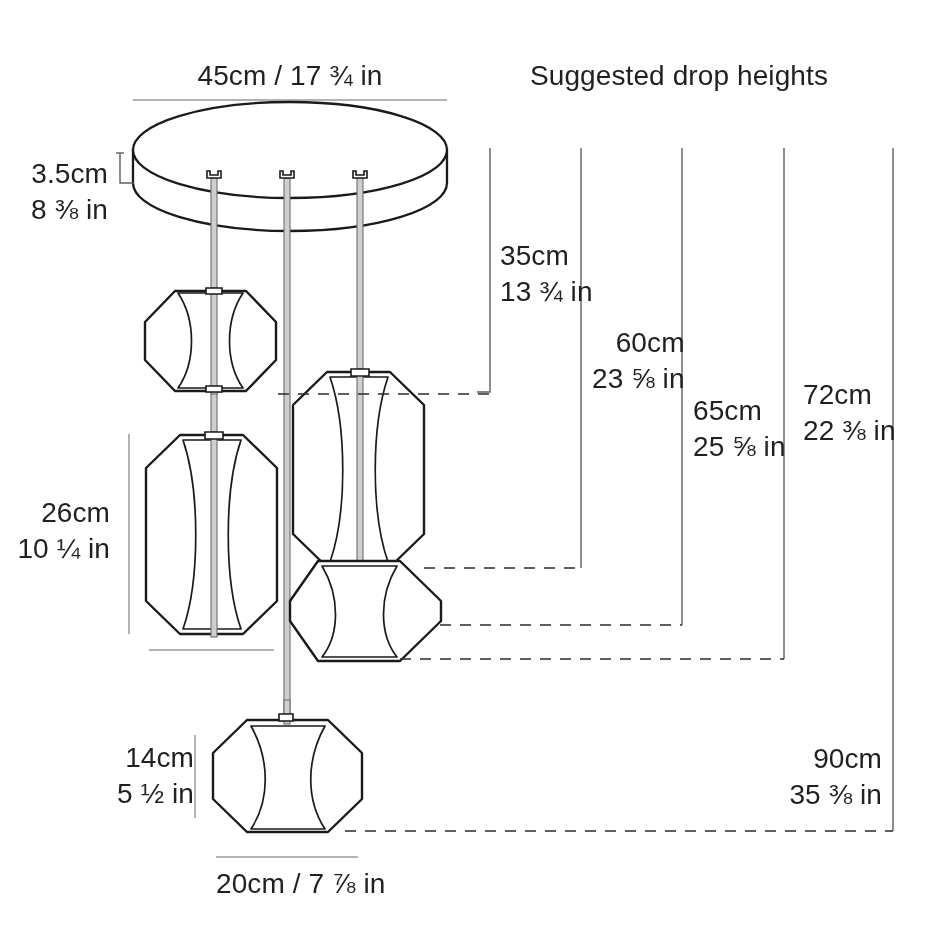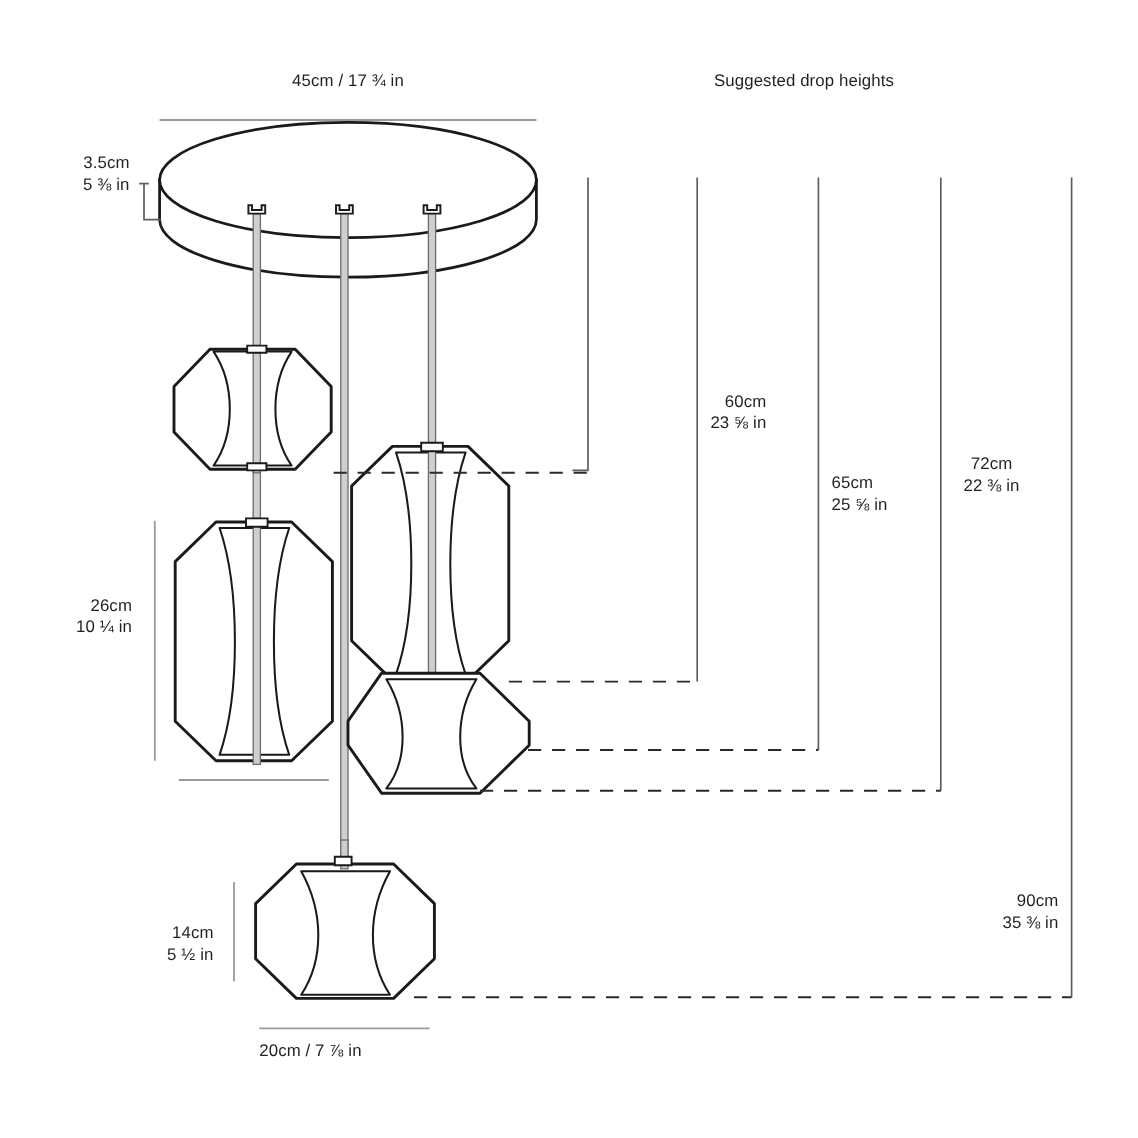--- a/index.html
+++ b/index.html
@@ -13,21 +13,21 @@
   #stage{position:relative;width:948px;height:948px;}
   svg#drawing{position:absolute;left:0;top:0;width:948px;height:948px;}
   .lbl{
     position:absolute;
     font-family:"Liberation Sans", sans-serif;
     color:#231f20;
     white-space:nowrap;
     line-height:1.30;
     letter-spacing:0.1px;
   }
-  .lbl.t22{font-size:14px;}
+  .lbl.t22{font-size:28px;}
   .lbl.ctr{text-align:center;}
   .lbl.rgt{text-align:right;}
   .two-line{display:block;}
 </style>
 </head>
 <body>
 
 <div id="stage">
 
   <svg id="drawing" viewBox="0 0 948 948">
@@ -153,50 +153,54 @@
     </g>
     <g>
       <line class="dash" x1="345" y1="831" x2="893" y2="831"></line>
     </g>
   </svg>
 
   <div class="lbl t22 ctr" style="left:190px;top:58px;width:200px;">45cm / 17 ¾ in</div>
 
   <div class="lbl t22 ctr" style="left:530px;top:58px;width:280px;">Suggested drop heights</div>
 
-  <div class="lbl t22 rgt" style="left:0px;top:126px;width:108px;text-align:right;">
+  <div class="lbl t22 rgt" style="left:0px;top:156px;width:108px;text-align:right;">
     <span class="two-line">3.5cm</span>
-    <span class="two-line">5 ⅜ in</span>
+    <span class="two-line">8 ⅜ in</span>
   </div>
 
   <div class="lbl t22 rgt" style="left:0px;top:495px;width:110px;">
     <span class="two-line">26cm</span>
     <span class="two-line">10 ¼ in</span>
   </div>
 
 
-  <div class="lbl t22 rgt" style="left:0px;top:740px;width:178px;margin-top:28px;">
+  <div class="lbl t22 rgt" style="left:16px;top:740px;width:178px;">
     <span class="two-line">14cm</span>
     <span class="two-line">5 ½ in</span>
   </div>
 
   <div class="lbl t22" style="left:216px;top:866px;text-align:right;">20cm / 7 ⅞ in</div>
 
+  <div class="lbl t22" style="left:500px;top:238px;">
+    <span class="two-line">35cm</span>
+    <span class="two-line">13 ¾ in</span>
+  </div>
 
   <div class="lbl t22" style="left:592px;top:325px;text-align:right;">
     <span class="two-line">60cm</span>
     <span class="two-line">23 ⅝ in</span>
   </div>
 
   <div class="lbl t22" style="left:693px;top:355px;margin-top:38px;">
     <span class="two-line">65cm</span>
     <span class="two-line">25 ⅝ in</span>
   </div>
 
-  <div class="lbl t22" style="left:803px;top:377px;text-align:center;">
+  <div class="lbl t22" style="left:803px;top:377px;">
     <span class="two-line">72cm</span>
     <span class="two-line">22 ⅜ in</span>
   </div>
 
   <div class="lbl t22 rgt" style="left:700px;top:741px;width:182px;">
     <span class="two-line">90cm</span>
     <span class="two-line">35 ⅜ in</span>
   </div>
 
 </div>

